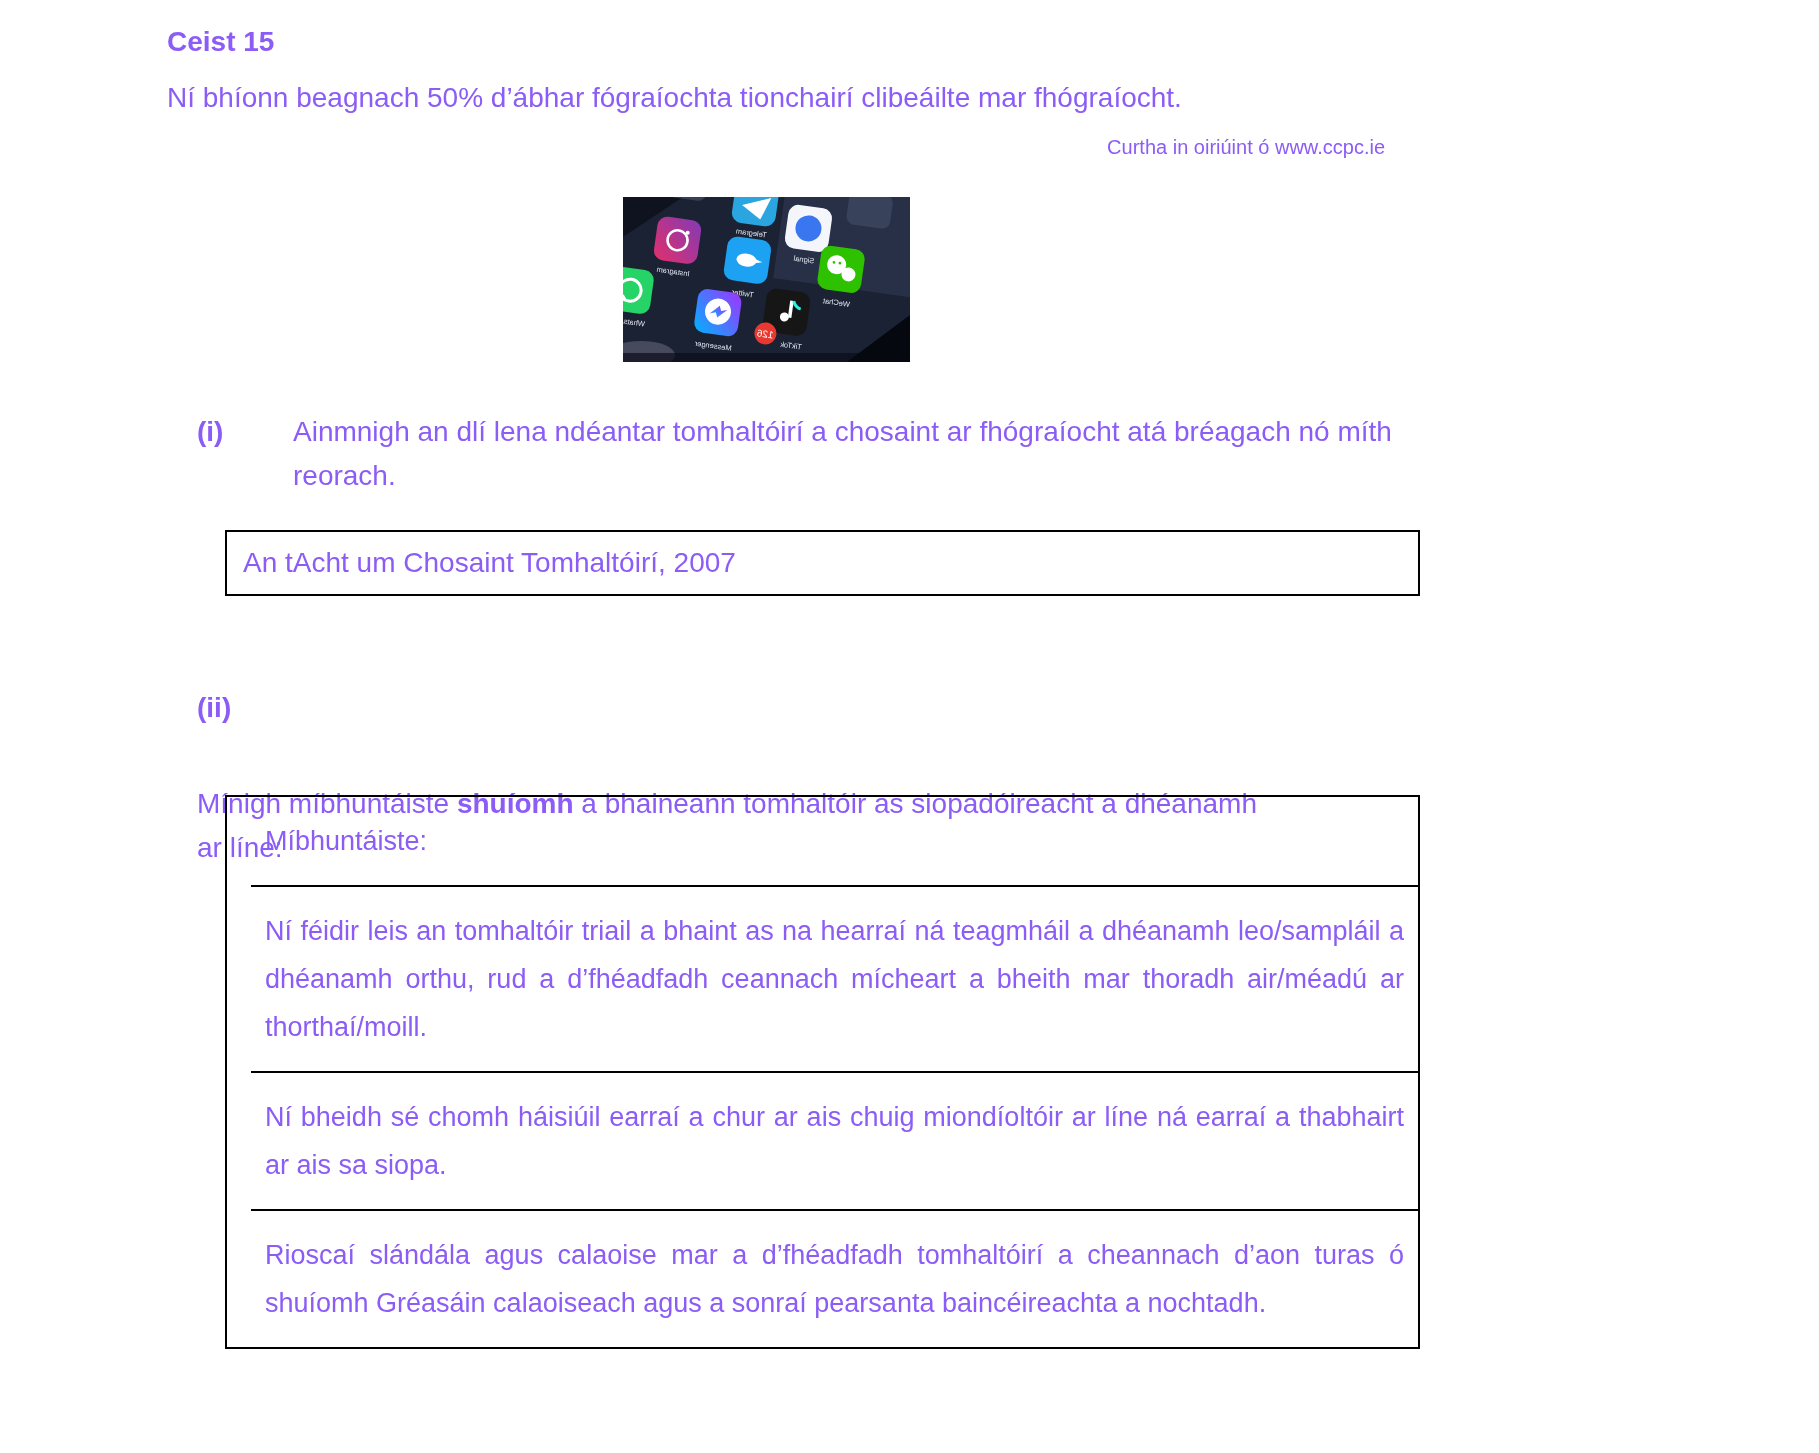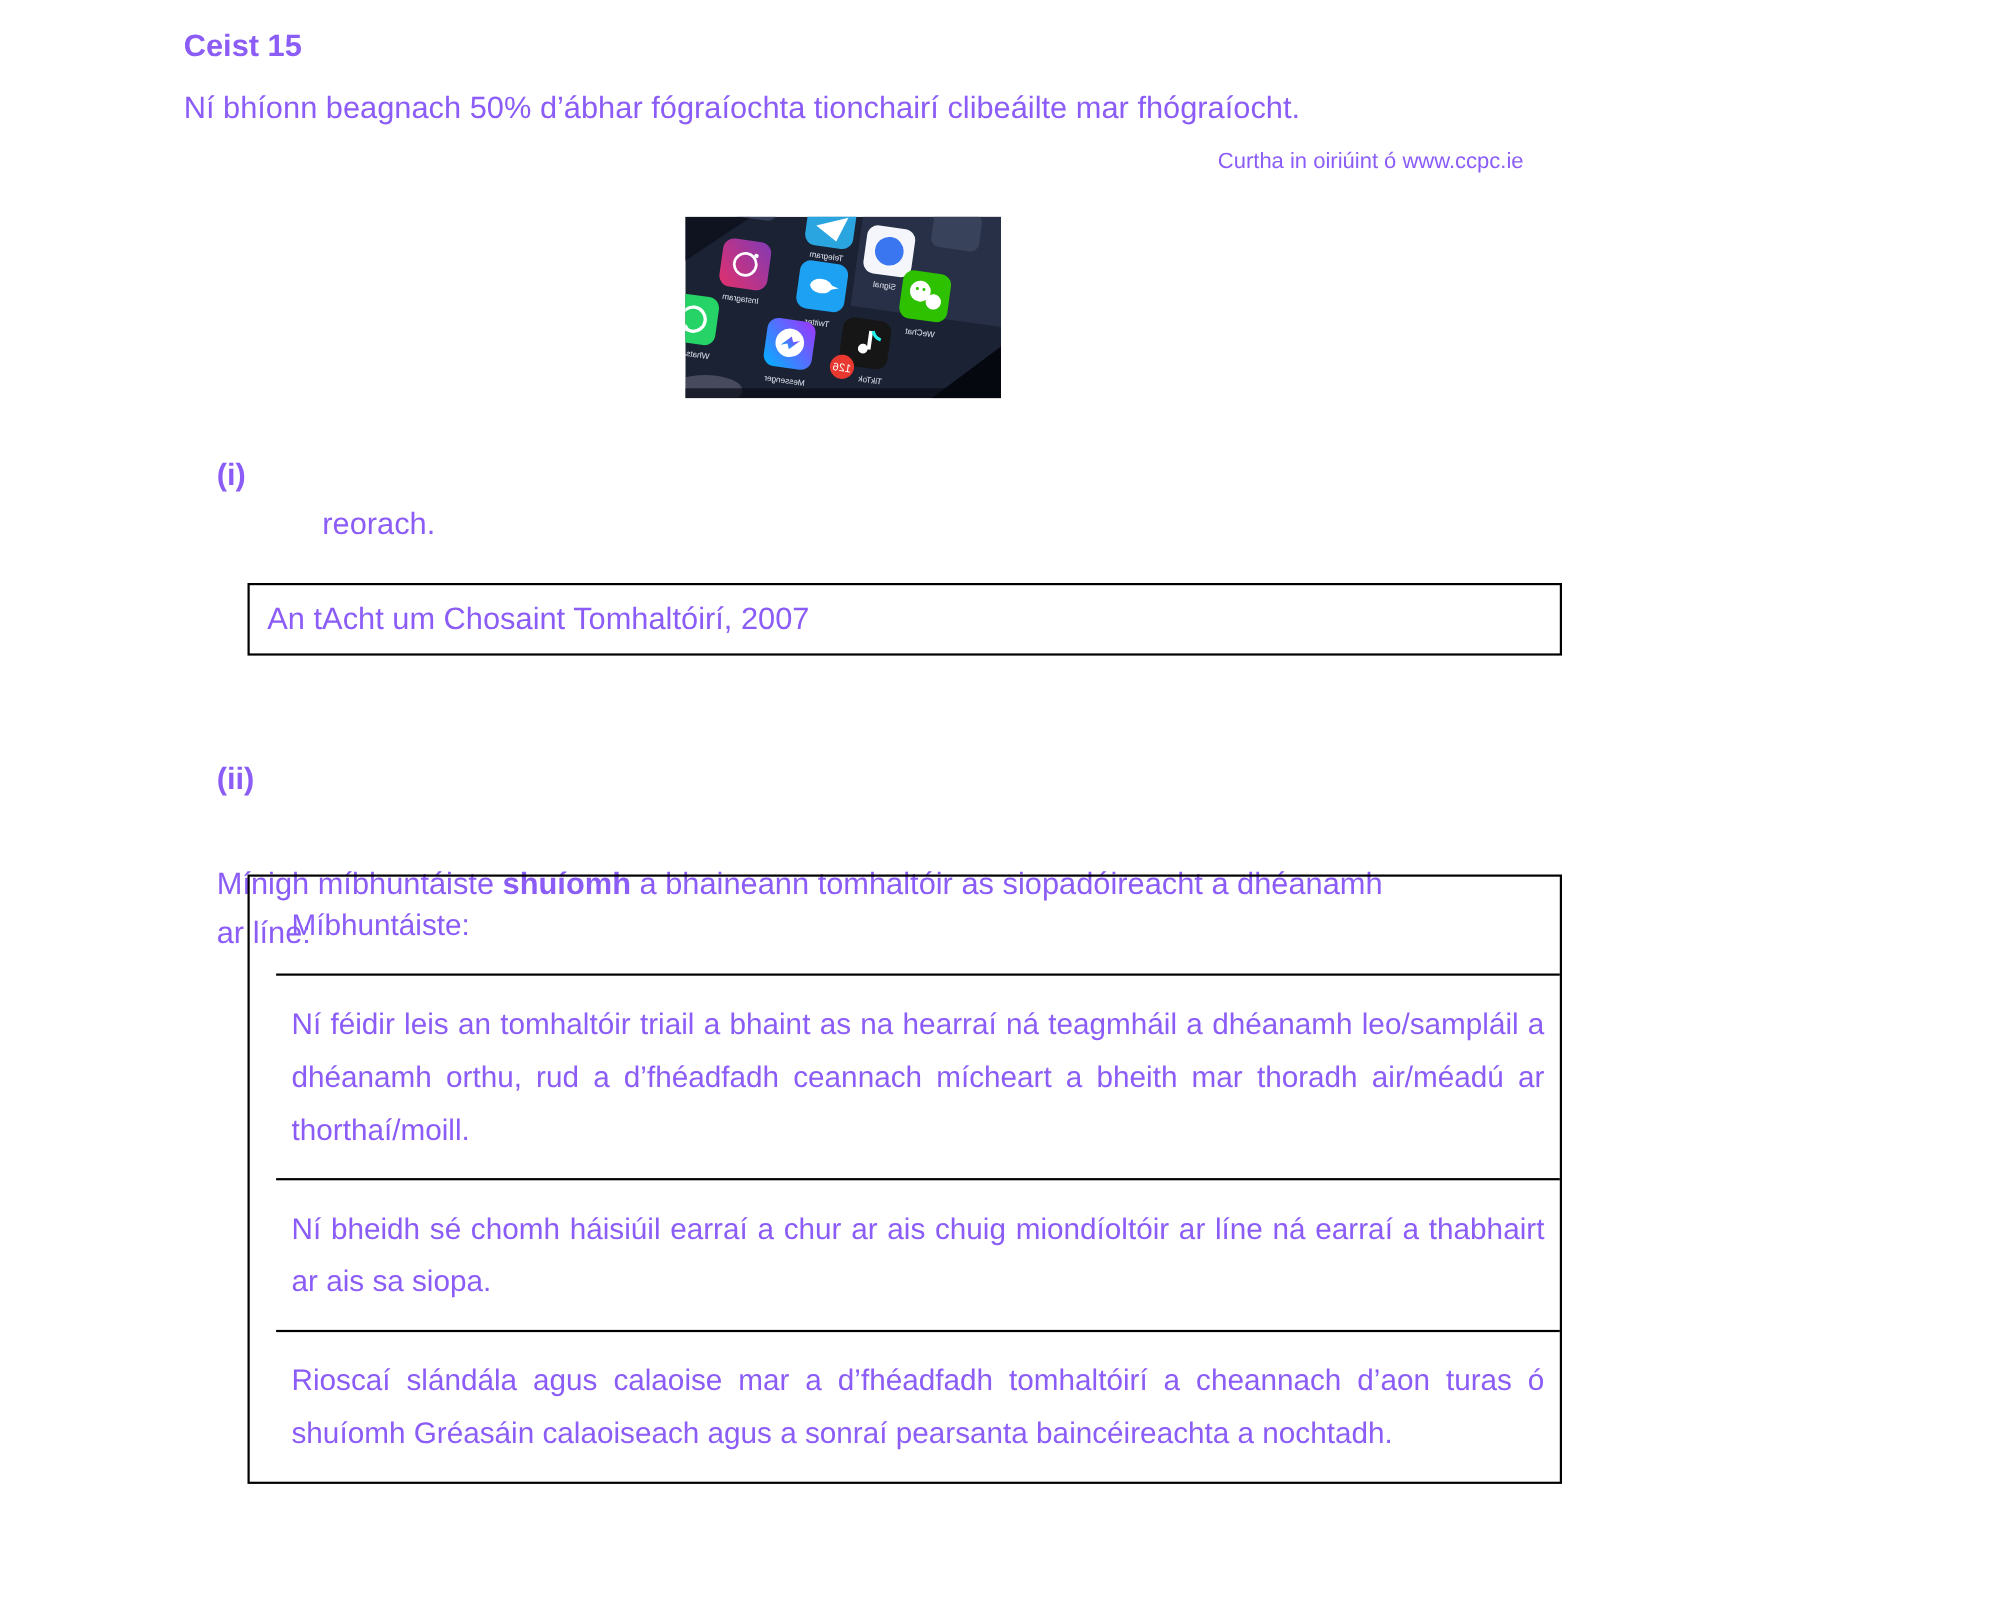--- a/index.html
+++ b/index.html
@@ -141,21 +141,21 @@
         </g>
       </g>
 
       <rect x="0" y="156" width="287" height="9" fill="#0a0d18" opacity="0.7"></rect>
       <polygon points="287,118 287,165 224,165" fill="#06080f"></polygon>
     </svg>
   </div>
 
   <div class="abs part part-i">
     <div class="plabel">(i)</div>
-    <div class="ptext"><br><span>reorach.</span></div>
+    <div class="ptext"><span>Ainmnigh an dlí lena ndéantar tomhaltóirí a chosaint ar fhógraíocht atá bréagach nó míth</span><br><span>reorach.</span></div>
   </div>
 
   <div class="abs answer-box">
     <span>An tAcht um Chosaint Tomhaltóirí, 2007</span>
   </div>
 
   <div class="abs part part-ii">
     <div class="plabel">(ii)</div>
     <div class="ptext"><span>Mínigh míbhuntáiste </span><b>shuíomh</b><span> a bhaineann tomhaltóir as siopadóireacht a dhéanamh</span><br><span>ar líne:</span></div>
   </div>

